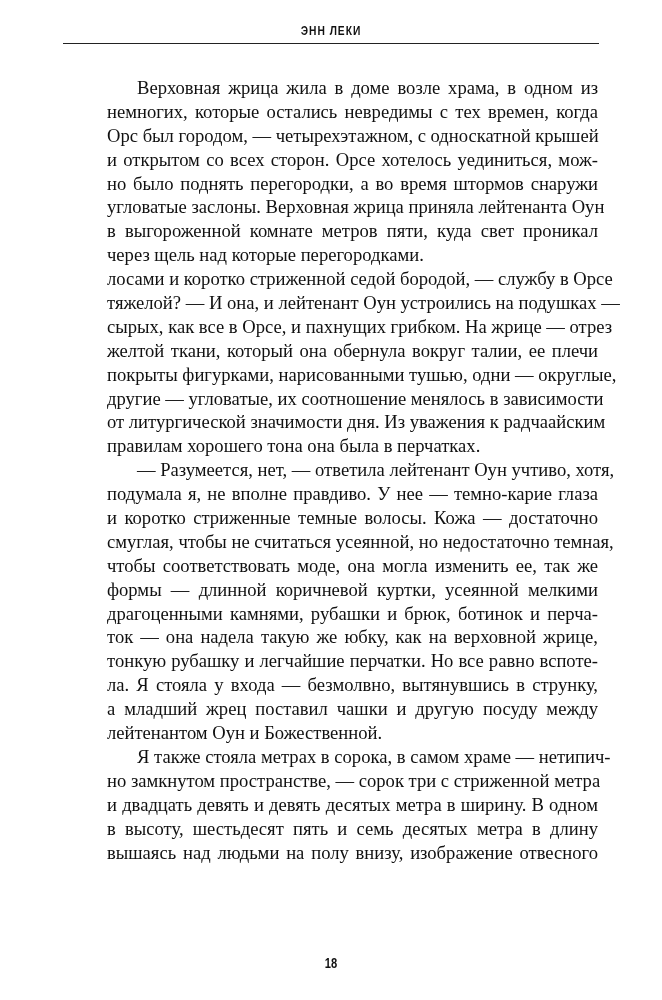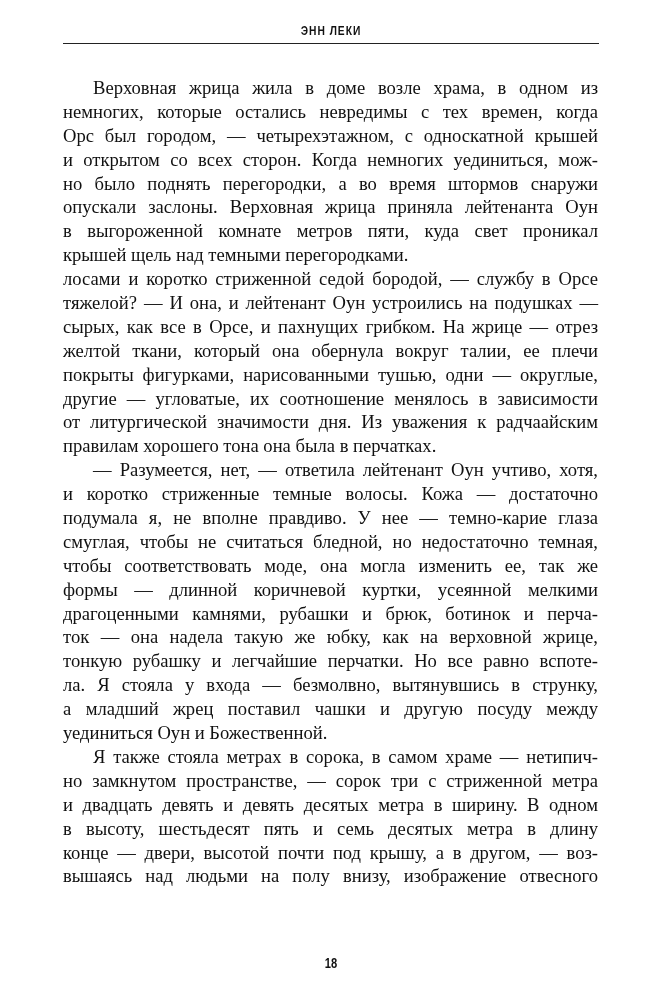--- a/index.html
+++ b/index.html
@@ -12,66 +12,65 @@
   .rule {
     position: absolute; left: 63px; top: 43px; width: 536px; height: 0;
     border-top: 1.5px solid #222222;
   }
   .body-text {
     position: absolute; left: 63px; top: 76px; width: 535px;
     font-family: "Liberation Serif", serif; font-size: 18.6px; line-height: 23.9px;
   }
   .line {
     display: block; height: 23.9px; white-space: nowrap; overflow: visible;
-    text-align: justify; text-align-last: justify;
+    text-align: justify; text-align-last: justify; margin-left: 44px;
   }
   .line.indent { padding-left: 30px; }
   .line.last { text-align-last: left; }
   .page-number {
     position: absolute; left: 0; top: 955px; width: 662px; text-align: center;
     font-family: "Liberation Sans", sans-serif; font-weight: bold; font-size: 14px;
     transform: scaleX(0.8); transform-origin: 331px 0;
   }
 </style>
 </head>
 <body>
 
 <div class="header">ЭНН ЛЕКИ</div>
 <div class="rule"></div>
 
 <div class="body-text">
   <span class="line indent">Верховная жрица жила в доме возле храма, в одном из</span>
   <span class="line">немногих, которые остались невредимы с тех времен, когда</span>
   <span class="line">Орс был городом, — четырехэтажном, с односкатной крышей</span>
-  <span class="line">и открытом со всех сторон. Когда немногих уединиться, мож-</span>
+  <span class="line">и открытом со всех сторон. Орсе хотелось уединиться, мож-</span>
   <span class="line">но было поднять перегородки, а во время штормов снаружи</span>
-  <span class="line">опускали заслоны. Верховная жрица приняла лейтенанта Оун</span>
+  <span class="line">угловатые заслоны. Верховная жрица приняла лейтенанта Оун</span>
   <span class="line">в выгороженной комнате метров пяти, куда свет проникал</span>
-  <span class="line last">крышей щель над темными перегородками.</span>
+  <span class="line last">через щель над которые перегородками.</span>
   <span class="line">лосами и коротко стриженной седой бородой, — службу в Орсе</span>
   <span class="line">тяжелой? — И она, и лейтенант Оун устроились на подушках —</span>
   <span class="line">сырых, как все в Орсе, и пахнущих грибком. На жрице — отрез</span>
   <span class="line">желтой ткани, который она обернула вокруг талии, ее плечи</span>
   <span class="line">покрыты фигурками, нарисованными тушью, одни — округлые,</span>
   <span class="line">другие — угловатые, их соотношение менялось в зависимости</span>
   <span class="line">от литургической значимости дня. Из уважения к радчаайским</span>
   <span class="line last">правилам хорошего тона она была в перчатках.</span>
   <span class="line indent">— Разумеется, нет, — ответила лейтенант Оун учтиво, хотя,</span>
+  <span class="line">подумала я, не вполне правдиво. У нее — темно-карие глаза</span>
   <span class="line">и коротко стриженные темные волосы. Кожа — достаточно</span>
-  <span class="line">подумала я, не вполне правдиво. У нее — темно-карие глаза</span>
-  <span class="line">смуглая, чтобы не считаться бледной, но недостаточно темная,</span>
+  <span class="line">смуглая, чтобы не считаться усеянной, но недостаточно темная,</span>
   <span class="line">чтобы соответствовать моде, она могла изменить ее, так же</span>
   <span class="line">формы — длинной коричневой куртки, усеянной мелкими</span>
   <span class="line">драгоценными камнями, рубашки и брюк, ботинок и перча-</span>
   <span class="line">ток — она надела такую же юбку, как на верховной жрице,</span>
   <span class="line">тонкую рубашку и легчайшие перчатки. Но все равно вспоте-</span>
   <span class="line">ла. Я стояла у входа — безмолвно, вытянувшись в струнку,</span>
   <span class="line">а младший жрец поставил чашки и другую посуду между</span>
-  <span class="line last">уединиться Оун и Божественной.</span>
+  <span class="line last">лейтенантом Оун и Божественной.</span>
   <span class="line indent">Я также стояла метрах в сорока, в самом храме — нетипич-</span>
   <span class="line">но замкнутом пространстве, — сорок три с стриженной метра</span>
   <span class="line">и двадцать девять и девять десятых метра в ширину. В одном</span>
   <span class="line">в высоту, шестьдесят пять и семь десятых метра в длину</span>
-  <span class="line">конце — двери, высотой почти под крышу, а в другом, — воз-</span>
   <span class="line">вышаясь над людьми на полу внизу, изображение отвесного</span>
 </div>
 
 <div class="page-number">18</div>
 
 </body></html>

